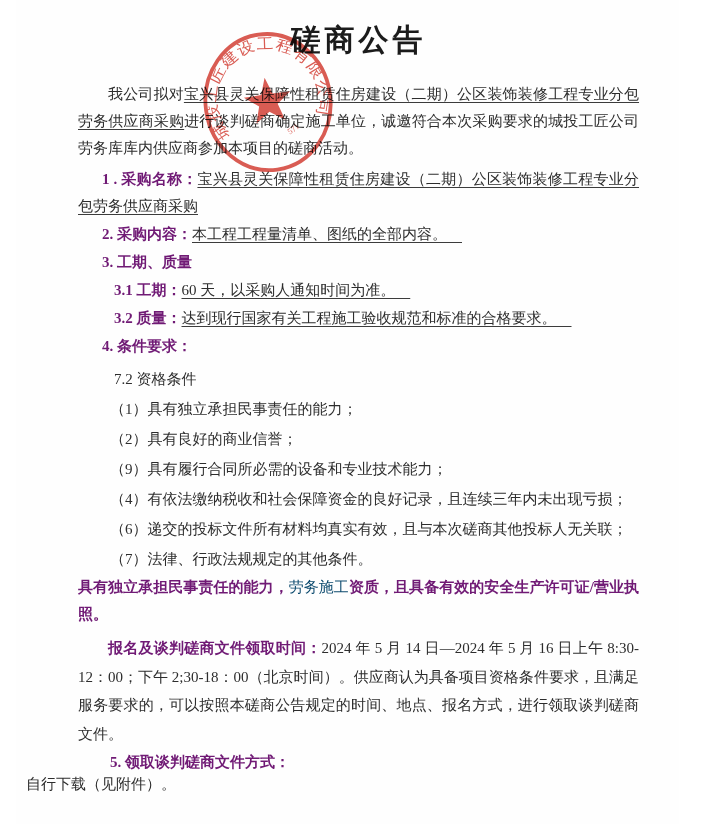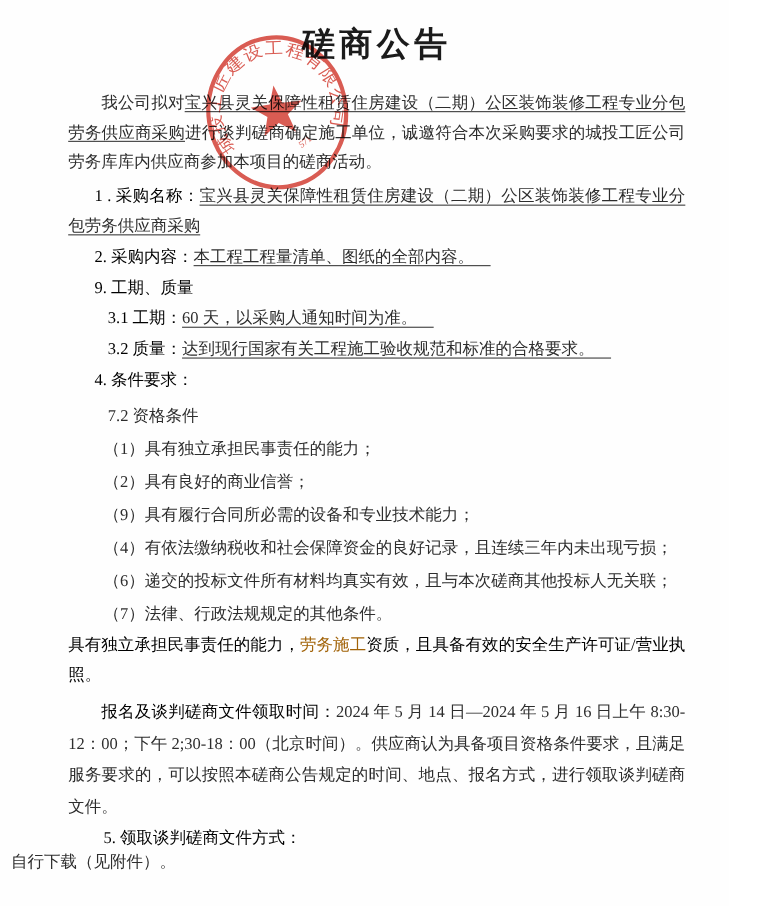--- a/index.html
+++ b/index.html
@@ -6,51 +6,52 @@
   html, body { background: #ffffff; }
   .page {
     position: relative;
     width: 663px;
     height: 824px;
     background: #fefefe;
     font-family: "Liberation Serif", "DejaVu Serif", serif;
     color: #2d2d2d;
     font-size: 15px;
     overflow: hidden;
+    margin-left: 16px;
   }
   .content { padding: 14px 40px 0 62px; }
   .doc-title {
     text-align: center;
     font-size: 30px;
     font-weight: bold;
     color: #1b1b1b;
     letter-spacing: 4px;
     margin-top: 6px;
   }
   .para1 {
     margin-top: 20px;
     line-height: 27px;
     text-indent: 2em;
     text-align: justify;
   }
   .row { line-height: 27px; margin-top: 1px; text-align: justify; }
   .ind1 { margin-left: 24px; }
   .ind2 { margin-left: 36px; }
-  .b { font-weight: normal; color: #000000; }
+  .b { font-weight: bold; color: #701a75; }
   .u {
     text-decoration: underline;
     text-underline-offset: 3px;
     text-decoration-thickness: 1px;
     text-decoration-color: #3c3c3c;
   }
   .qual-item { line-height: 29px; margin-top: 1px; margin-left: 32px; }
   .s41-label { margin-top: 5px; margin-left: 36px; line-height: 29px; }
   .s42-label { margin-top: 2px; margin-left: 36px; line-height: 29px; }
   .s42-line { line-height: 27px; margin-top: 0; text-align: justify; }
-  .gray { color: #a16207; font-weight: normal; }
+  .gray { color: #0c4a6e; font-weight: normal; }
   .s43 { margin-top: 7px; margin-left: 36px; line-height: 29px; }
   .pickup { margin-top: 6px; line-height: 28.5px; text-indent: 2em; text-align: justify; }
   .s5 { margin-top: 3px; margin-left: 32px; line-height: 22px; }
   .download { line-height: 22px; margin-left: -52px; }
   .seal {
     position: absolute;
     left: 181px;
     top: 28px;
     width: 142px;
     height: 152px;
@@ -68,21 +69,21 @@
   <div class="content">
 
     <div class="doc-title">磋商公告</div>
 
     <p class="para1"><span>我公司拟对</span><span class="u">宝兴县灵关保障性租赁住房建设（二期）公区装饰装修工程专业分包劳务供应商采购</span><span>进行谈判磋商确定施工单位，诚邀符合本次采购要求的城投工匠公司劳务库库内供应商参加本项目的磋商活动。</span></p>
 
     <div class="row" style="margin-top:4px;"><span class="b ind1">1 . 采购名称：</span><span class="u">宝兴县灵关保障性租赁住房建设（二期）公区装饰装修工程专业分包劳务供应商采购</span></div>
 
     <div class="row"><span class="b ind1">2.  采购内容：</span><span class="u">本工程工程量清单、图纸的全部内容。　</span></div>
 
-    <div class="row"><span class="b ind1">9. 工期、质量</span></div>
+    <div class="row"><span class="b ind1">3. 工期、质量</span></div>
 
     <div class="row"><span class="b ind2">3.1 工期：</span><span class="u">60 天，以采购人通知时间为准。　</span></div>
 
     <div class="row"><span class="b ind2">3.2 质量：</span><span class="u">达到现行国家有关工程施工验收规范和标准的合格要求。　</span></div>
 
     <div class="row"><span class="b ind1">4. 条件要求：</span></div>
 
     <div class="s41-label">7.2 资格条件</div>
 
     <div class="qual-item">（1）具有独立承担民事责任的能力；</div>

